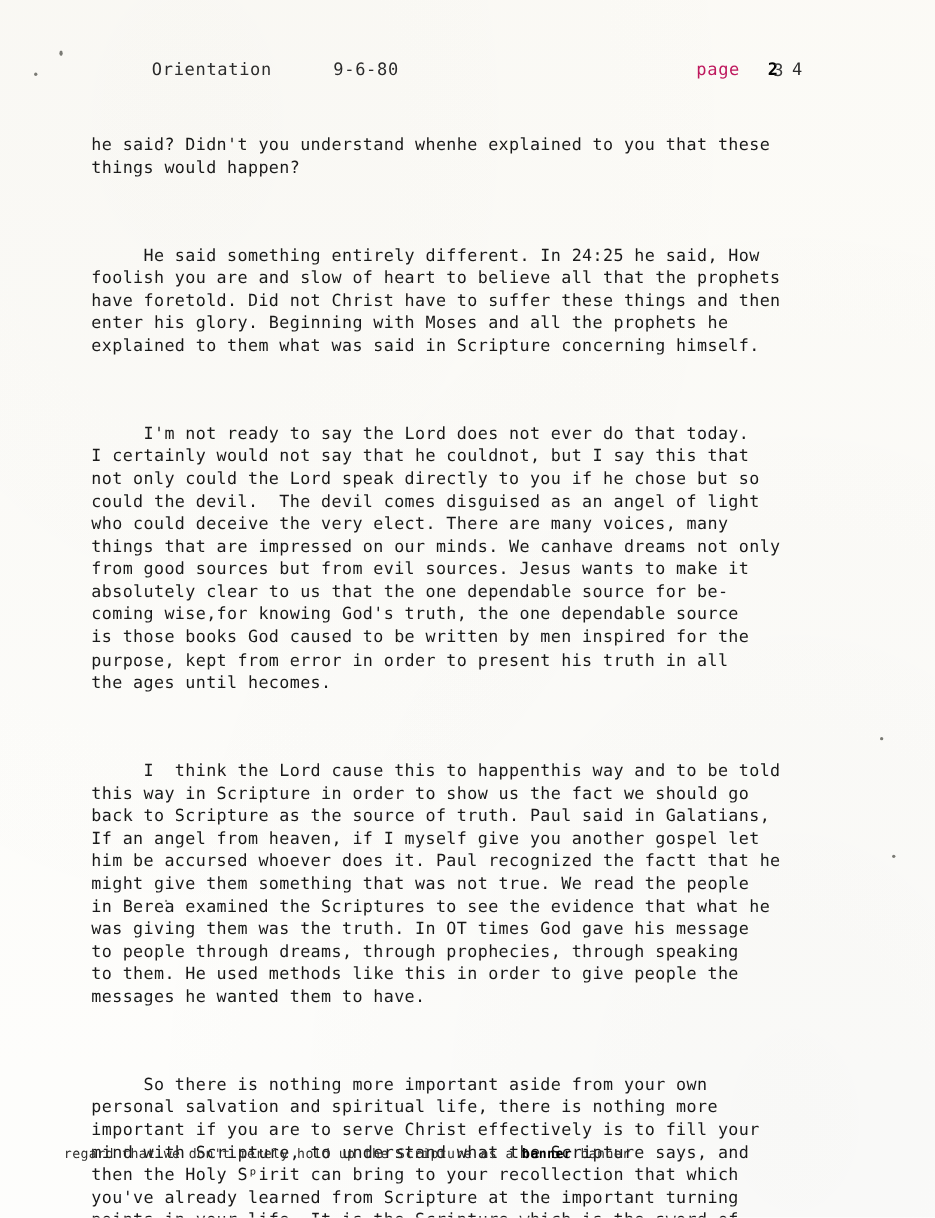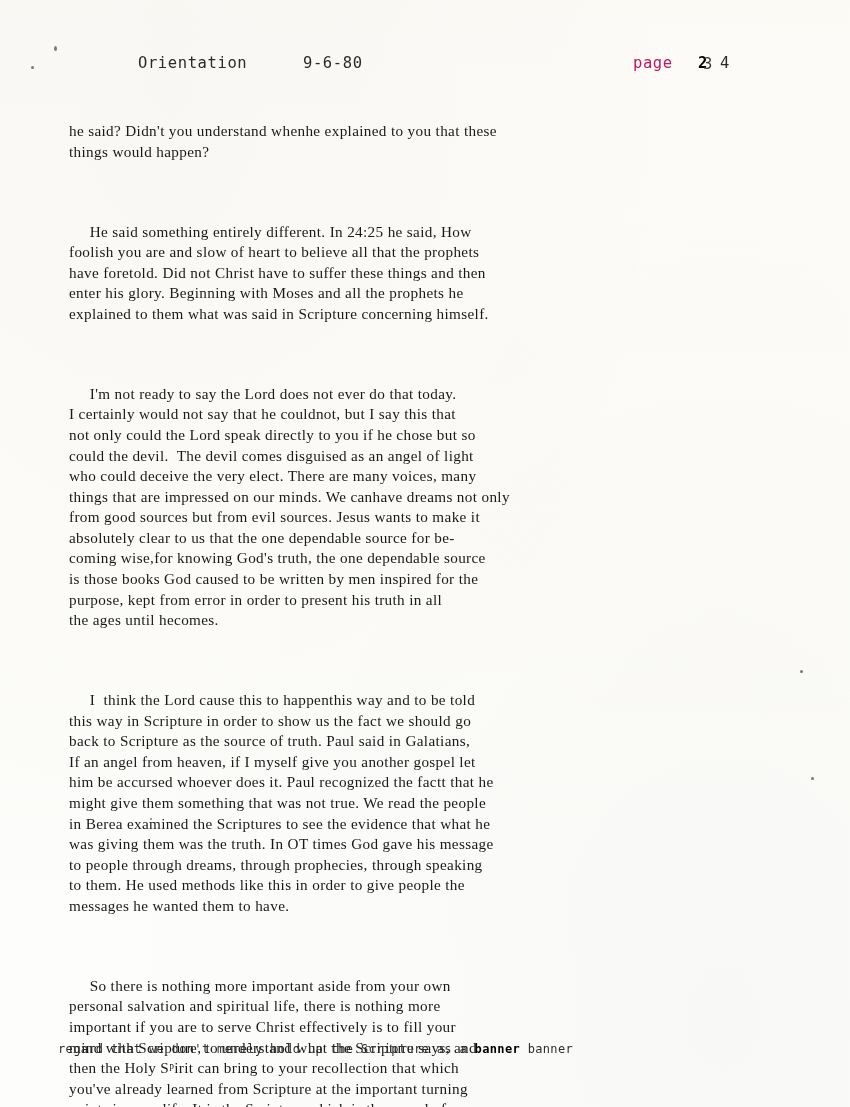--- a/index.html
+++ b/index.html
@@ -84,23 +84,22 @@
     top: 80px;
     left: 68px;
     width: 718px;
     font-size: 15.2px;
     line-height: 20.6px;
     letter-spacing: 0.35px;
     color: #191919;
     white-space: pre-wrap;
   }
   .para {
-    margin: 0 0 18px 1px;
+    margin: 0 0 18px 15px;
     white-space: pre-wrap;
-    font-family: Liberation Serif, serif;
   }
   .lastline {
     position: absolute;
     left: 58px;
     top: 1042px;
     width: 760px;
     font-size: 12px;
     letter-spacing: 0.35px;
     color: #2e2e2c;
     white-space: pre;

